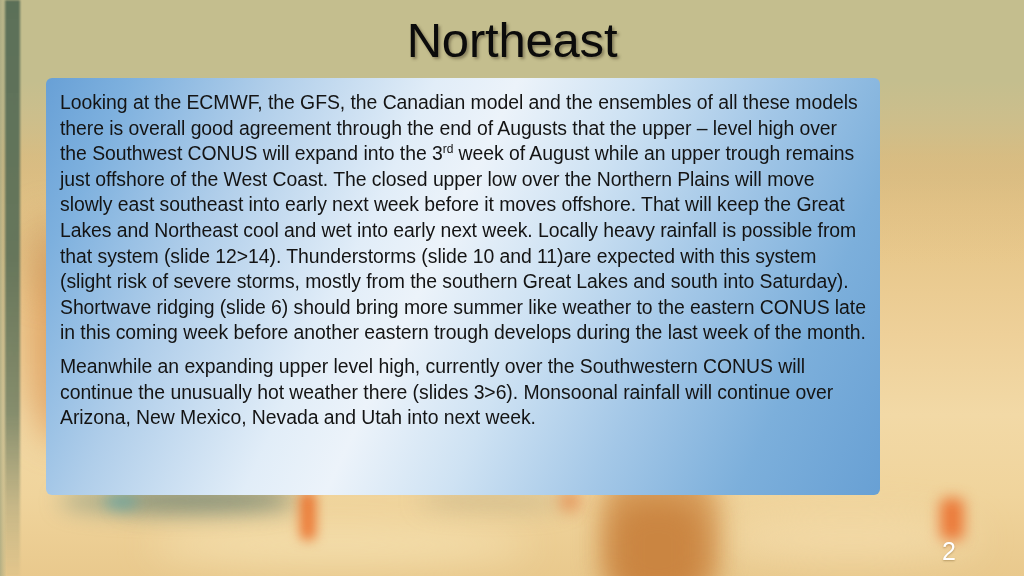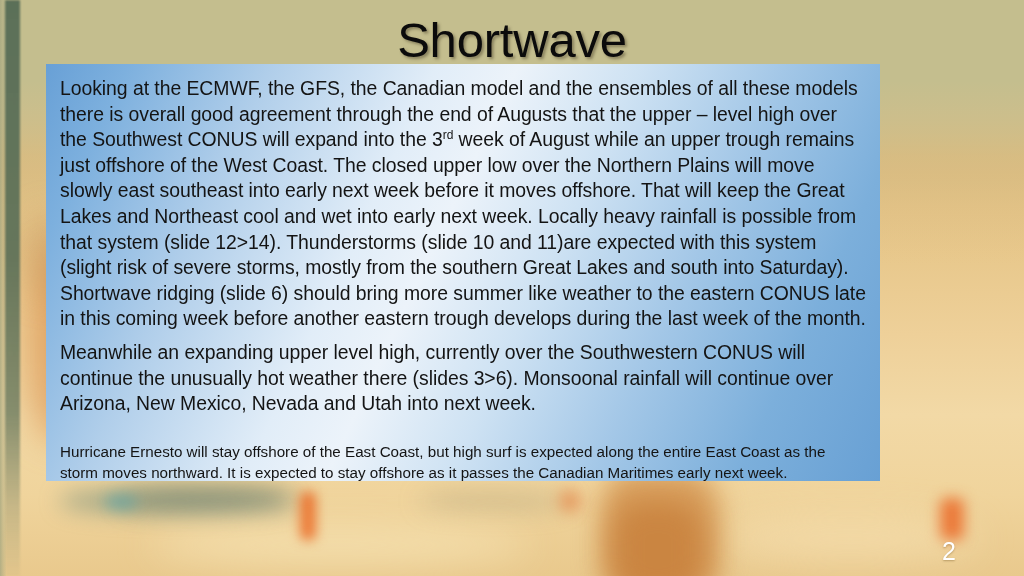--- a/index.html
+++ b/index.html
@@ -91,36 +91,37 @@
     color: #0b0b0b;
     font-weight: 400;
     letter-spacing: -0.2px;
     text-shadow: 2px 2px 3px rgba(60,50,30,.45);
   }
 
   
   .content-box {
     position: absolute;
     left: 46px;
-    top: 64px;
+    top: 78px;
     width: 834px;
     height: 417px;
     background:
       linear-gradient(115deg,
         rgba(104,160,214,1) 0%,
         rgba(125,176,222,1) 8%,
         rgba(176,206,234,1) 22%,
         rgba(225,237,248,1) 38%,
         rgba(236,243,250,1) 46%,
         rgba(206,226,243,1) 58%,
         rgba(163,199,231,1) 72%,
         rgba(124,175,219,1) 86%,
         rgba(104,160,212,1) 100%);
     box-shadow: 0 0 0 0 rgba(0,0,0,0);
     overflow: hidden;
+    border-radius: 6px;
   }
   .content-inner {
     padding: 12px 14px 8px 14px;
     color: #111111;
   }
   .para {
     font-size: 19.4px;
     line-height: 25.6px;
     margin: 0;
     color: #141414;
@@ -168,29 +169,28 @@
     <div class="bg-blob blob-center-body"></div>
     <div class="bg-blob blob-orange-a"></div>
     <div class="bg-blob blob-orange-b"></div>
     <div class="bg-blob blob-orange-c"></div>
     <div class="bg-blob blob-cyan"></div>
   </div>
 
   <div class="left-edge-soft"></div>
   <div class="left-strip"></div>
 
-  <div class="slide-title">Shortwave</div>
+  <div class="slide-title">Northeast</div>
 
   <div class="content-box">
     <div class="content-inner">
 
       <p class="para"><span>Looking at the ECMWF, the GFS, the Canadian model and the ensembles of all these models there is overall good agreement through the end of Augusts that the upper – level high over the Southwest CONUS will expand into the 3</span><sup class="ord">rd</sup><span> week of August while an upper trough remains just offshore of the West Coast.  The closed upper low over the Northern Plains will move slowly east southeast into early next week before it moves offshore.  That will keep the Great Lakes and Northeast cool and wet into early next week. Locally heavy rainfall is possible from that system (slide 12&gt;14).  Thunderstorms (slide 10 and 11)are expected with this system (slight risk of severe storms, mostly from the southern Great Lakes and south into Saturday).  Shortwave ridging (slide 6) should bring more summer like weather to the eastern CONUS late in this coming week before another eastern trough develops during the last week of the month.</span></p>
 
       <p class="para">Meanwhile an expanding upper level high, currently over the Southwestern CONUS will continue the unusually hot weather there (slides 3&gt;6).  Monsoonal rainfall will continue over Arizona, New Mexico, Nevada and Utah into next week.</p>
 
-      <p class="para-small">Hurricane Ernesto will stay offshore of the East Coast, but high surf is expected along the entire East Coast as the storm moves northward.  It is expected to stay offshore as it passes the Canadian Maritimes  early next week.</p>
 
     </div>
   </div>
 
   <div class="page-number">2</div>
 
 </div>
 
 </body></html>

